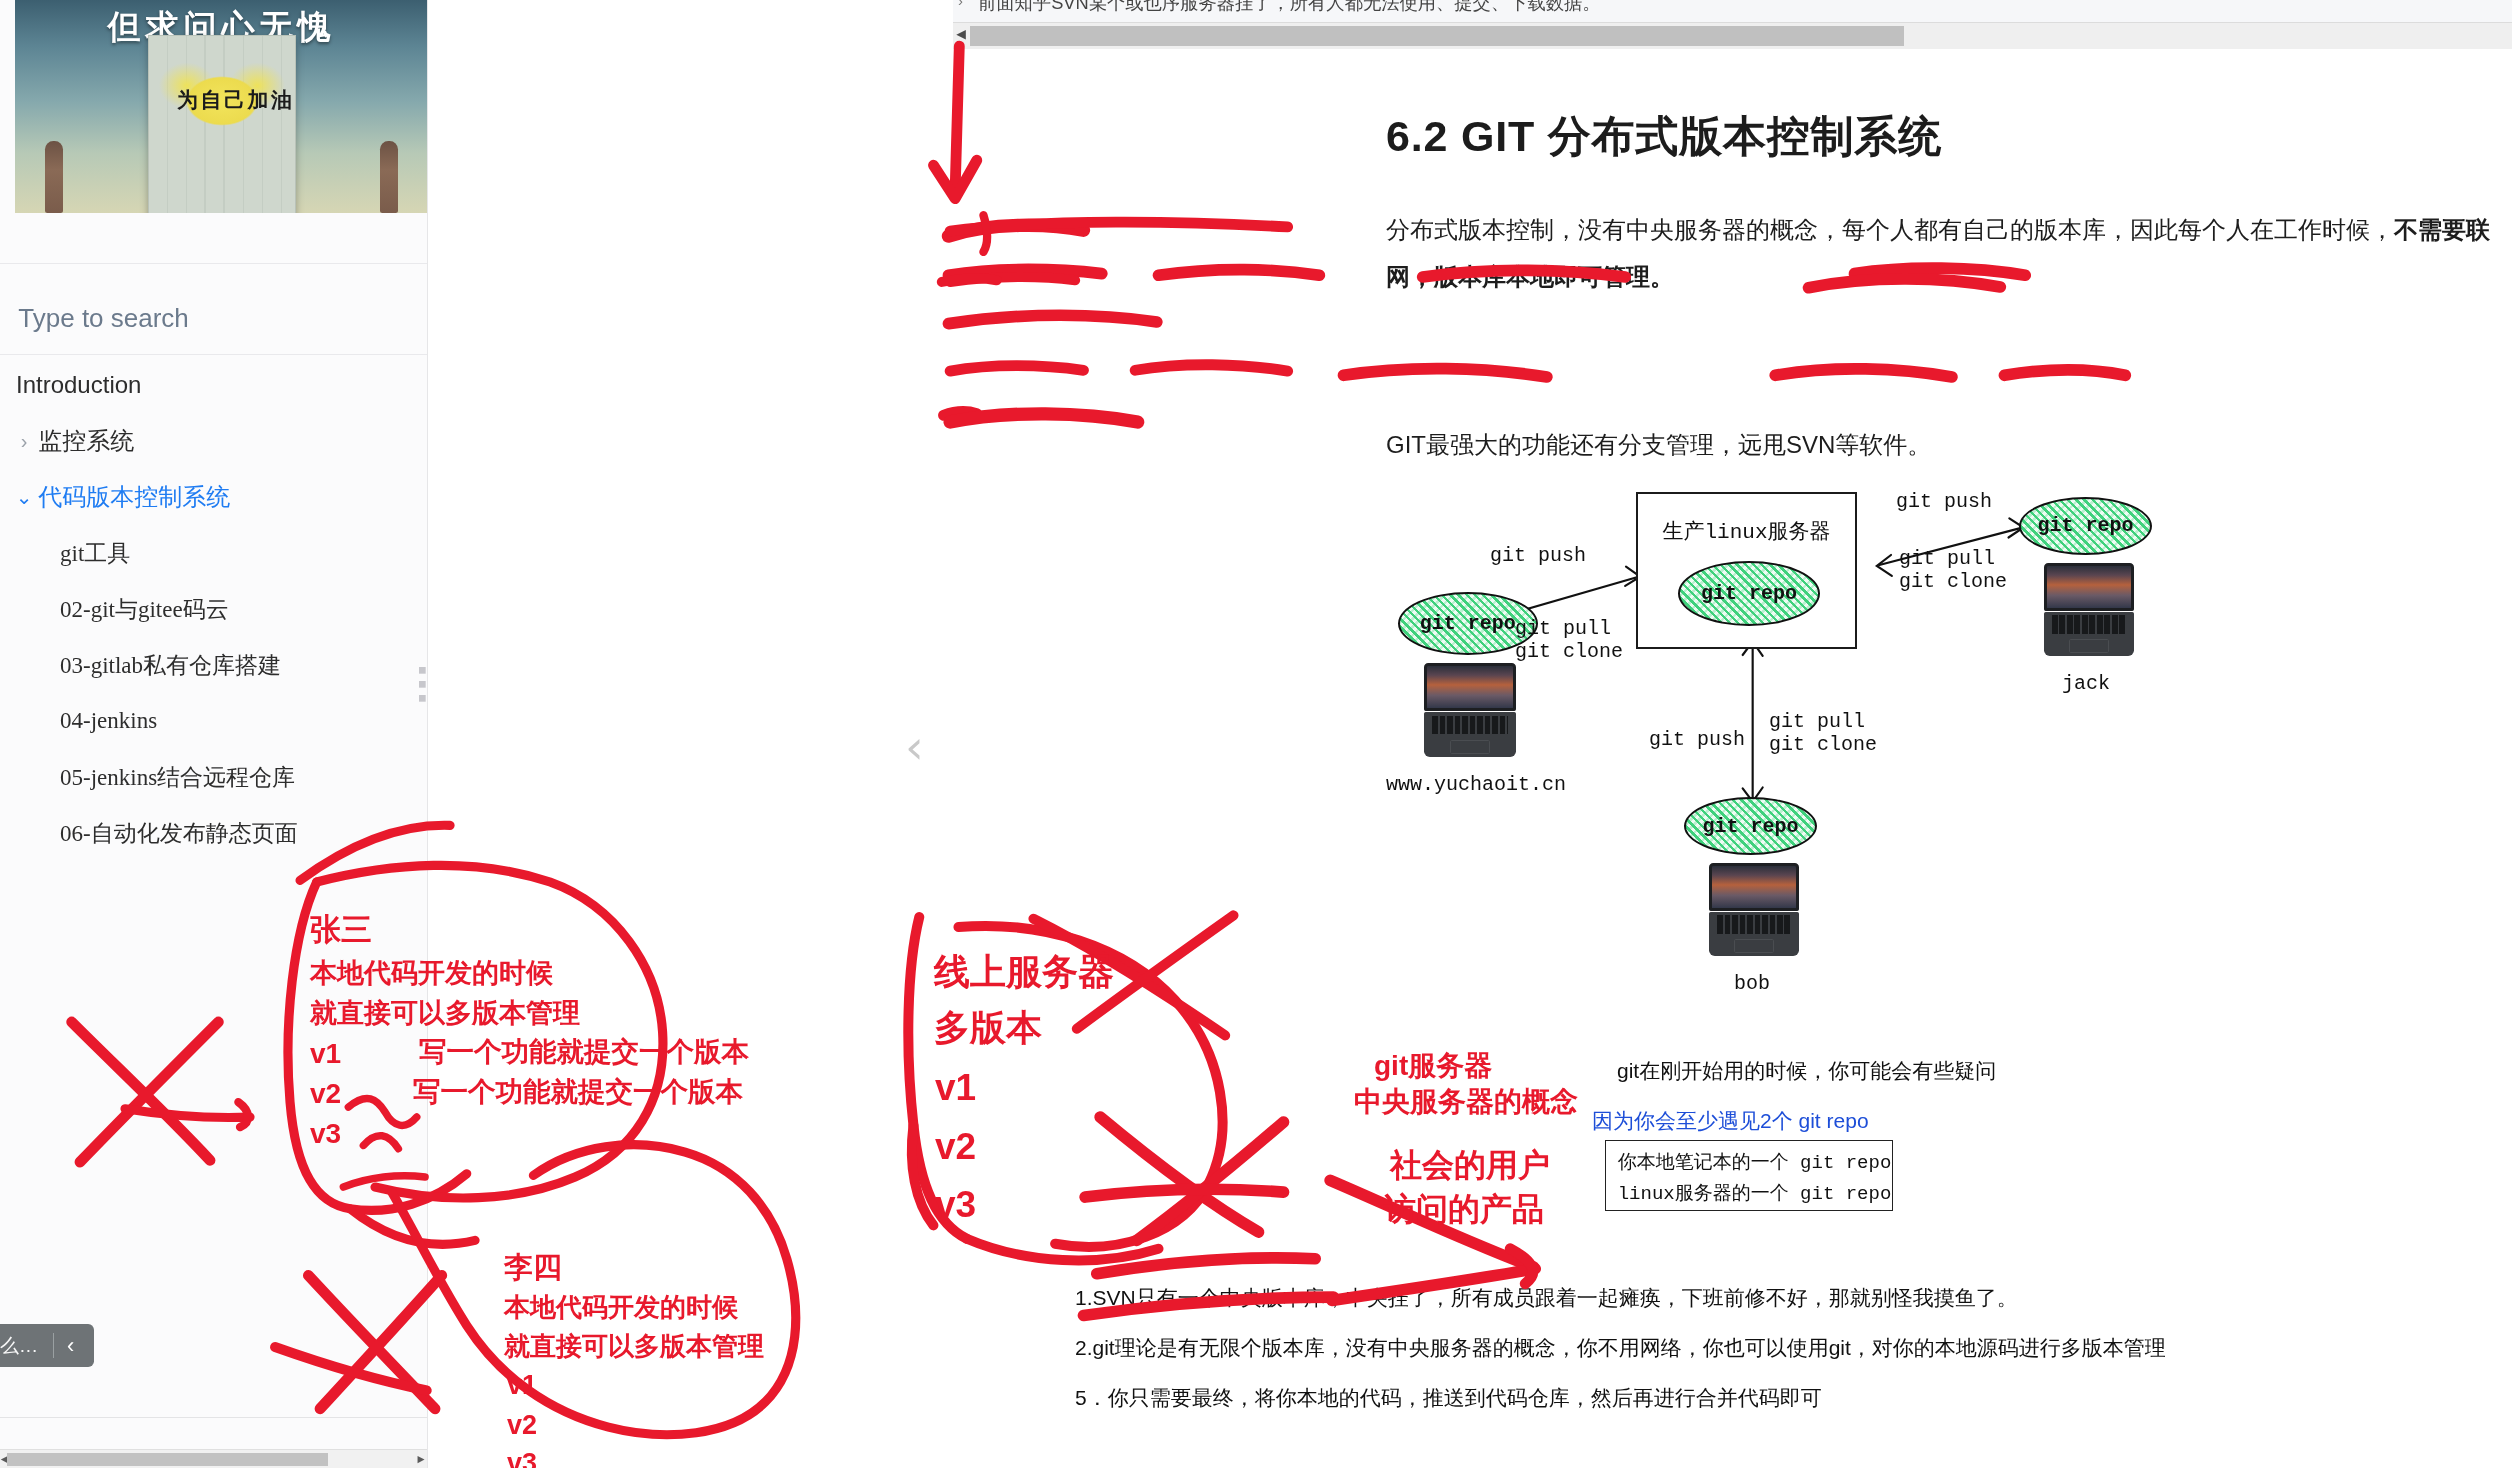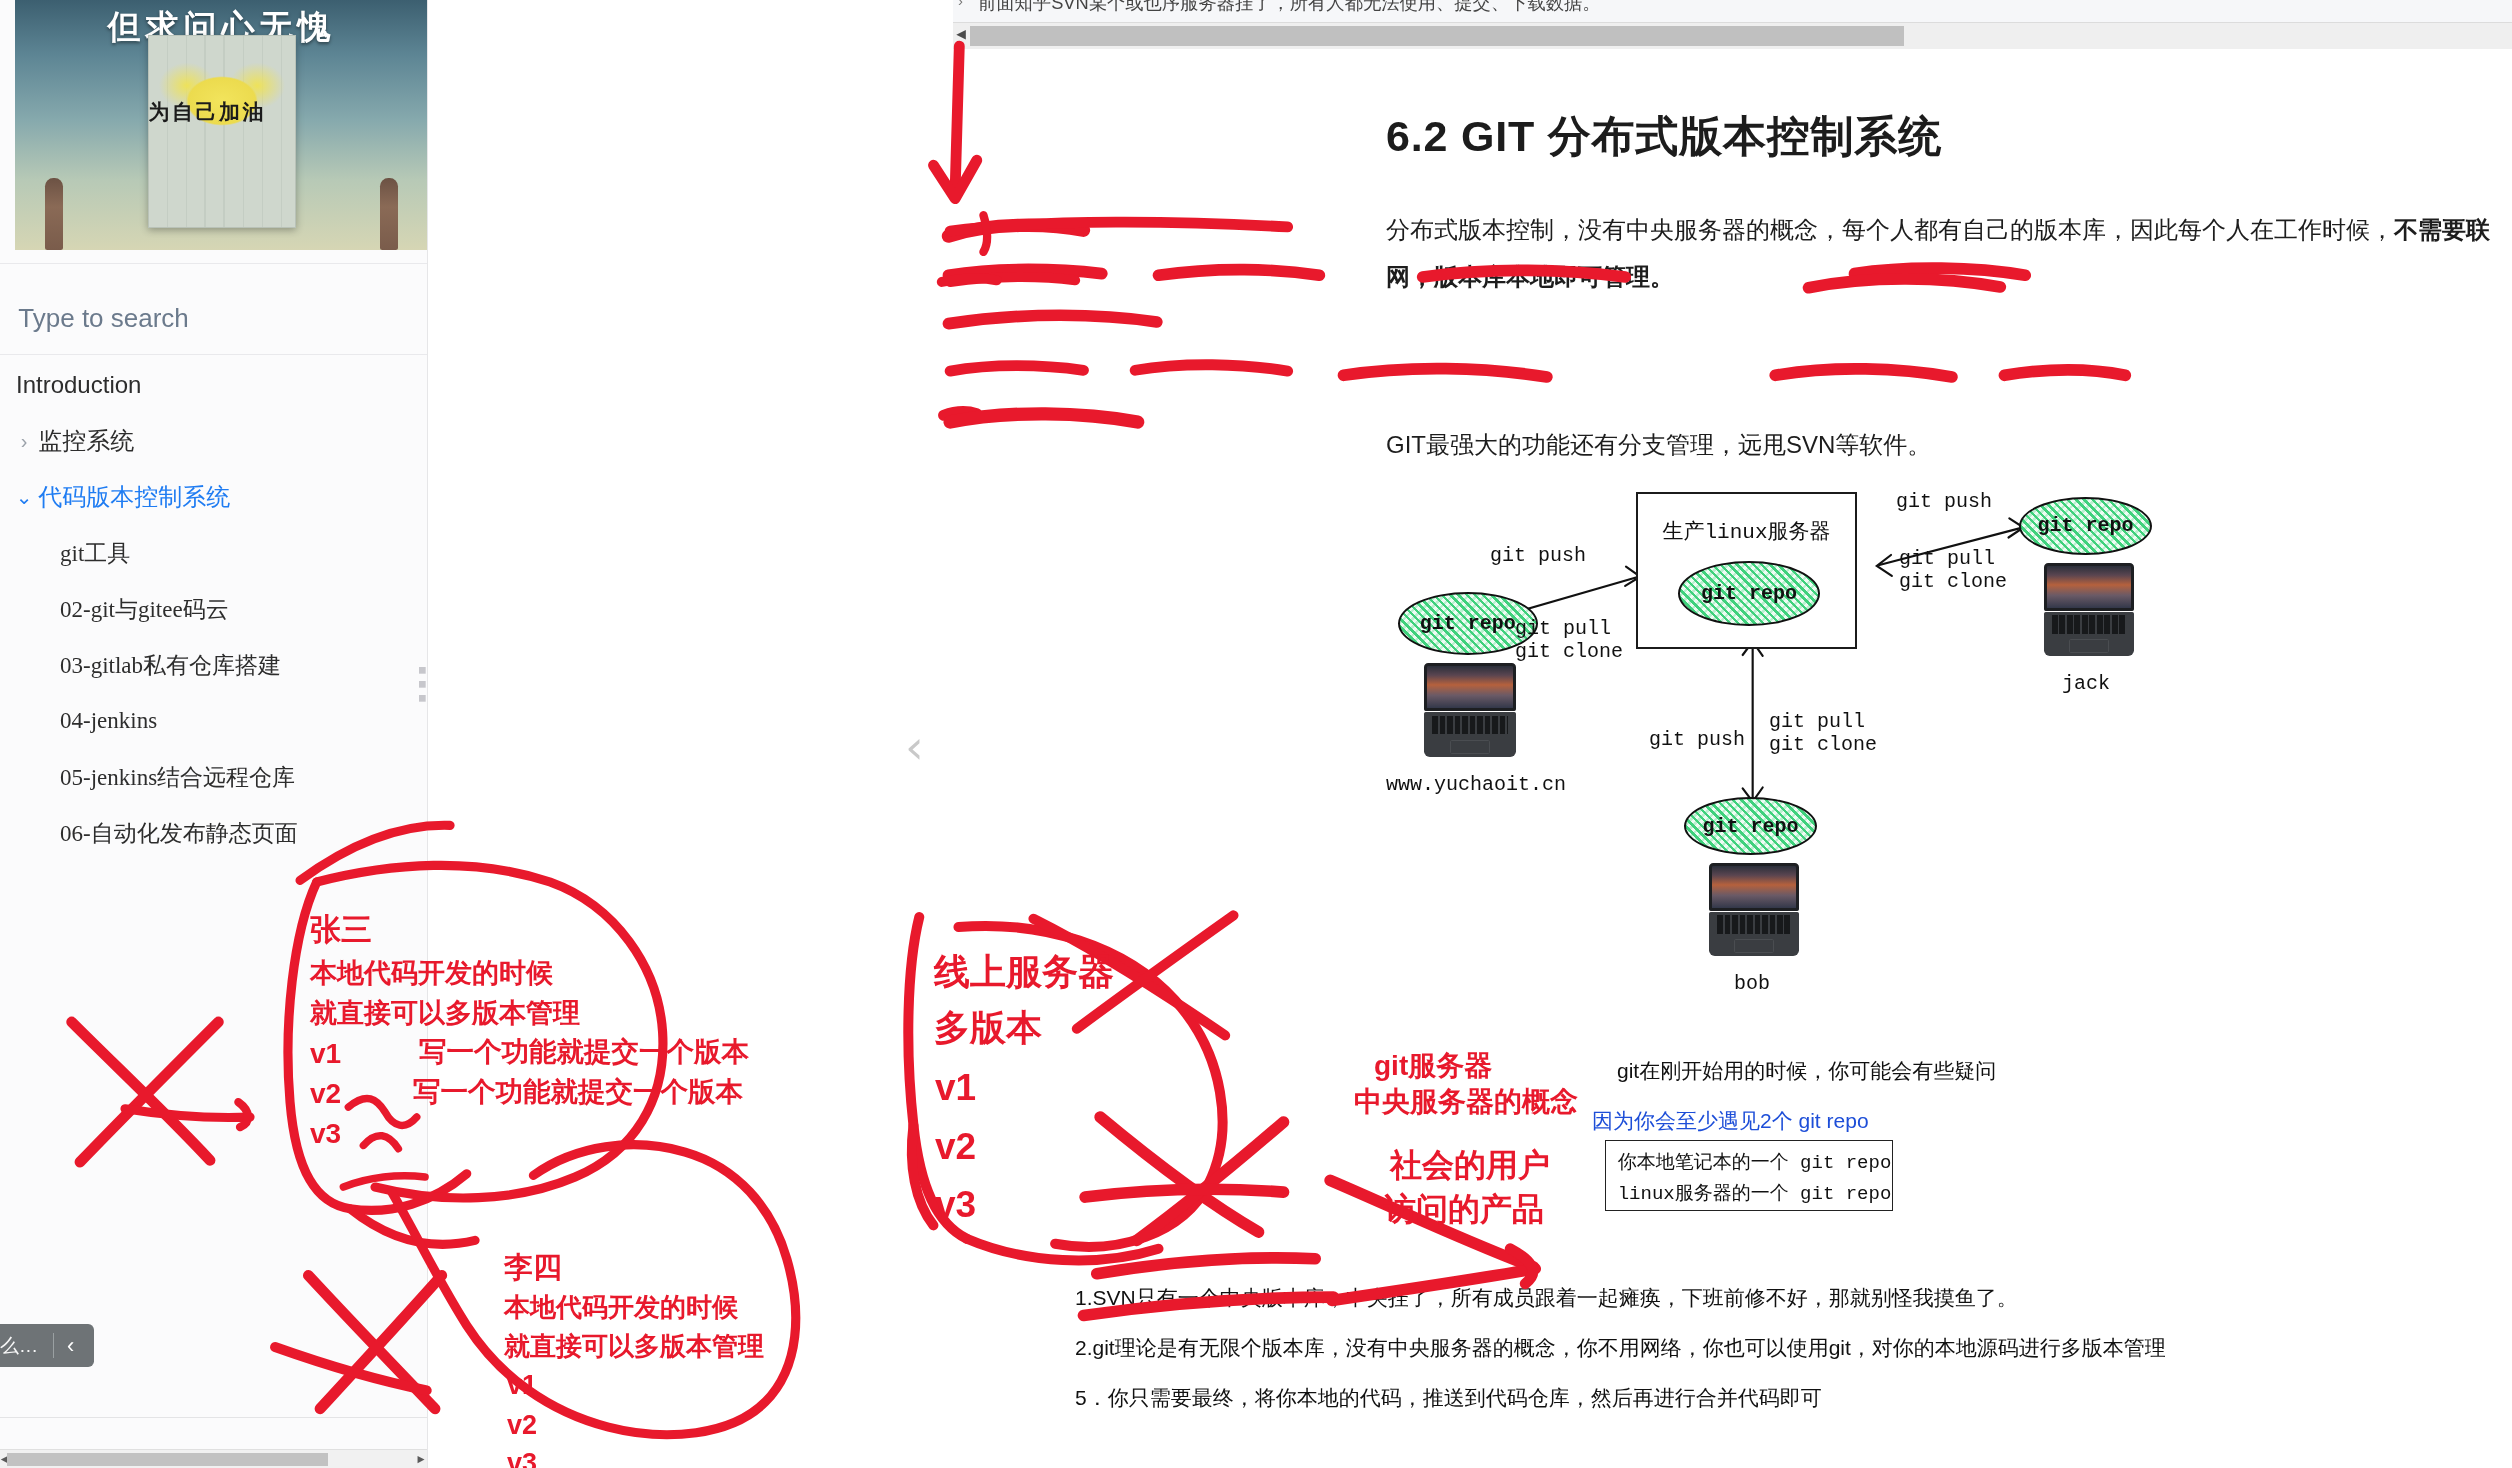--- a/index.html
+++ b/index.html
@@ -15,21 +15,21 @@
   
   #sidebar {
     position: absolute; left: 0; top: 0;
     width: 428px; height: 1469px;
     background: #fbfbfc;
     border-right: 0.8px solid #e6e6e8;
     overflow: hidden;
   }
   #brand-banner {
     position: absolute; left: 15px; top: 0;
-    width: 413px; height: 250px;
+    width: 413px; height: 213px;
     overflow: hidden;
     background: linear-gradient(180deg,#3c5f70 0%,#5d8594 22%,#86a9ad 48%,#b7c9b6 72%,#d6d6b4 100%);
     padding-left: 48px;
   }
   .banner-title {
     position: absolute; left: 50%; top: 5px; transform: translateX(-50%);
     color: #fff; font-size: 33px; letter-spacing: 5px;
     font-family: "DejaVu Serif", serif;
     font-weight: 700; white-space: nowrap;
     text-shadow: 0 1.7px 3.3px rgba(0,0,0,.45);
@@ -39,22 +39,22 @@
     width: 148px; height: 193px;
     background:
       radial-gradient(ellipse 58px 40px at 50% 34%, #f2e45c 0%, #ecdb4e 58%, rgba(236,219,78,0) 62%),
       radial-gradient(ellipse 40px 33px at 26% 26%, #eee25a 0%, rgba(238,226,90,0) 70%),
       radial-gradient(ellipse 40px 33px at 74% 26%, #eee25a 0%, rgba(238,226,90,0) 70%),
       repeating-linear-gradient(90deg,#cfd7cd 0 17.5px,#c4cdc3 17.5px 19px);
     border: 0.8px solid #b9c2b8;
     box-shadow: 0 2.5px 7.5px rgba(0,0,0,.3);
   }
   .banner-board-text {
-    position: absolute; left: 0; right: 0; top: 62px;
-    text-align: left; color: #1b1b1b;
+    position: absolute; left: 0; right: 0; top: 50px;
+    text-align: right; color: #1b1b1b;
     font-family: "DejaVu Serif", serif;
     font-weight: 700; font-size: 21px; letter-spacing: 2.5px;
   }
   .banner-hand {
     position: absolute; bottom: 0; width: 18.3px; height: 72px;
     background: linear-gradient(180deg,#6c5244 0%,#8a6a56 40%,#7a5c4b 100%);
     border-radius: 8.3px 8.3px 2.5px 2.5px;
   }
   .banner-hand.l { left: 30px; }
   .banner-hand.r { right: 30px; }

